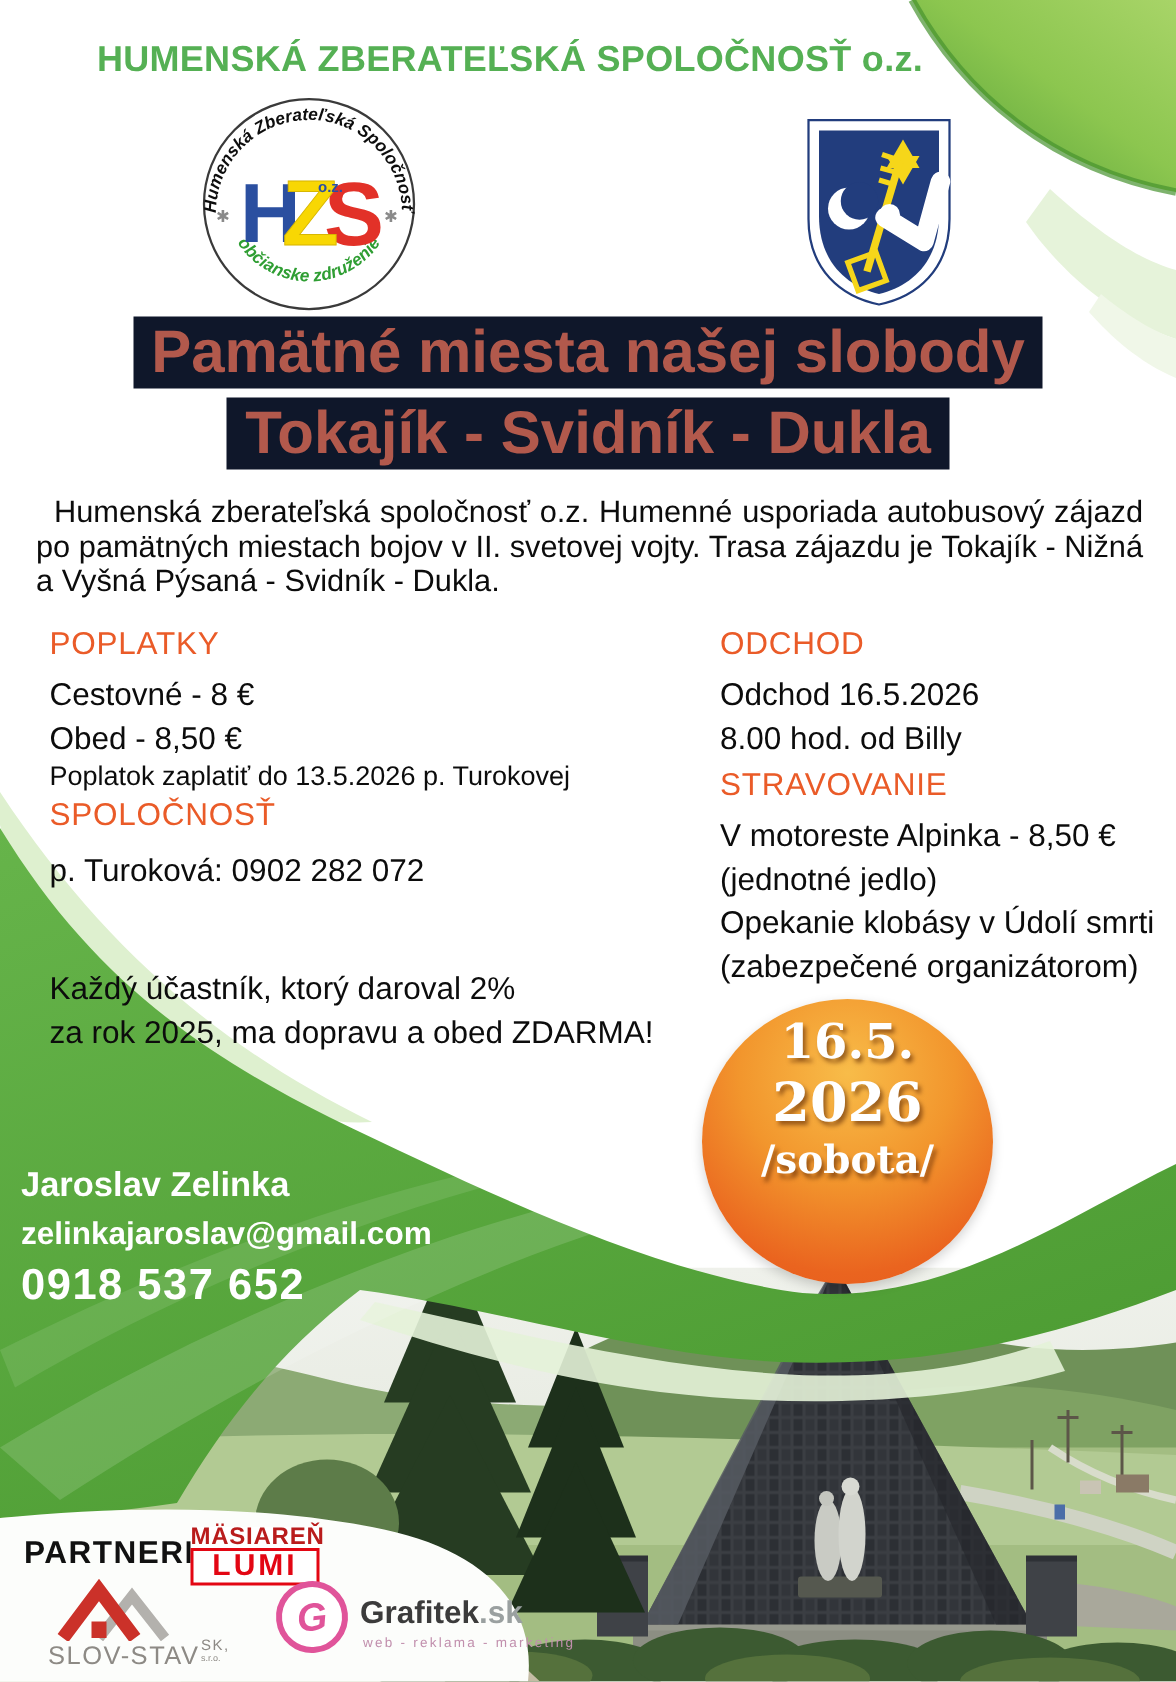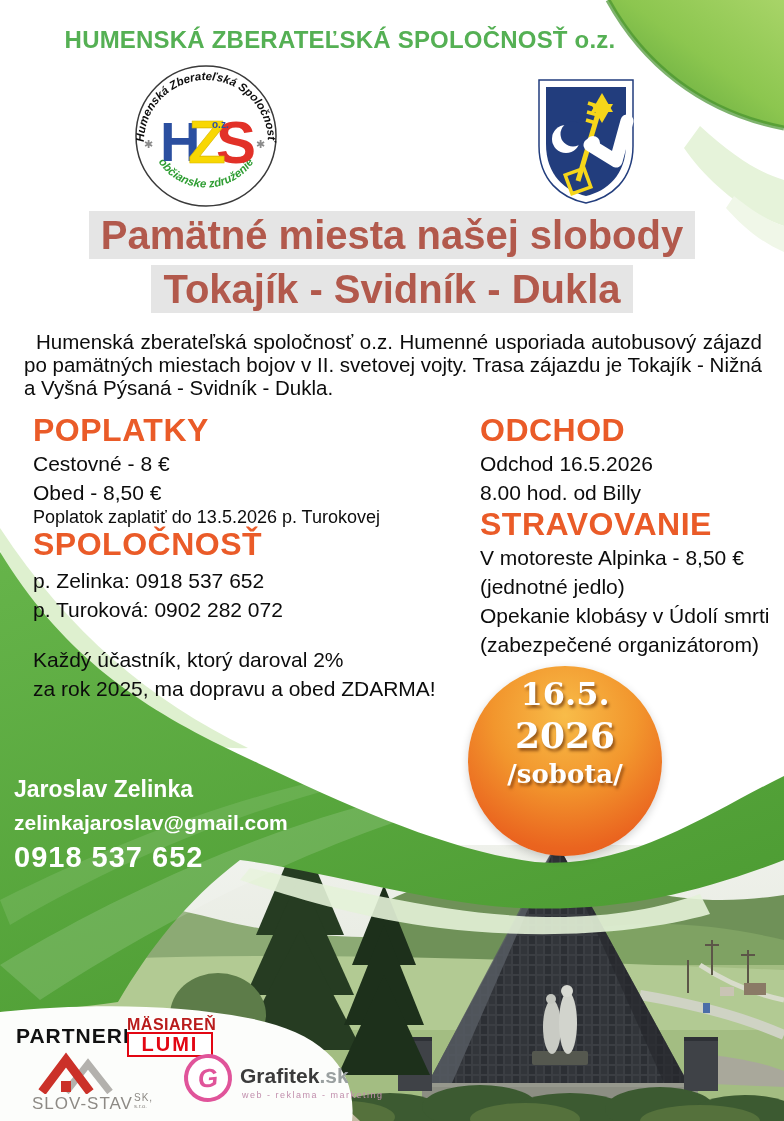--- a/index.html
+++ b/index.html
@@ -2,25 +2,25 @@
 <html><head>
 <meta charset="utf-8">
 <style>
   html,body{margin:0;padding:0;}
   body{width:784px;height:1121px;position:relative;overflow:hidden;background:#ffffff;
        font-family:"Liberation Sans",sans-serif;color:#0c0c0c;}
   .abs{position:absolute;}
   .org-title{left:0;top:26px;width:680px;text-align:center;font-size:24px;font-weight:bold;
              color:#55b054;letter-spacing:.2px;}
   .title-wrap{left:0;width:784px;text-align:center;}
-  .title-line{display:inline-block;background:#e5e5e5;color:#B2594C;font-weight:bold;
+  .title-line{display:inline-block;background:#0f172a;color:#B2594C;font-weight:bold;
               font-size:40px;line-height:48px;padding:0 12px;}
   .intro{left:24px;top:330px;width:738px;font-size:20.5px;line-height:23px;
          text-align:justify;text-indent:12px;}
-  .orange-h{font-size:32px;font-weight:bold;color:#EA5B28;letter-spacing:.5px;line-height:32px;}
+  .orange-h{font-size:21px;font-weight:normal;color:#EA5B28;letter-spacing:.5px;line-height:32px;}
   .sec-line{font-size:21px;line-height:29px;color:#0c0c0c;}
   .sec-note{font-size:18px;color:#0c0c0c;}
   .date-badge{left:468px;top:666px;width:194px;height:190px;border-radius:50%;
     background:radial-gradient(circle at 50% 26%,#f8bc49 0%,#f2962d 42%,#ea641f 78%,#e55a1c 100%);
     text-align:center;color:#fff;font-family:"DejaVu Serif",serif;font-weight:bold;
     text-shadow:2px 3px 3px rgba(80,30,0,.55);box-shadow:0 3px 8px rgba(0,0,0,.18);}
   .db-day{margin-top:7px;font-size:32px;line-height:42px;}
   .db-year{font-size:36px;line-height:40px;}
   .db-wd{font-size:26px;line-height:30px;margin-top:4px;}
   .contact{left:14px;top:770px;width:360px;}
@@ -210,21 +210,20 @@
 
 <div class="abs orange-h" style="left:33px;top:414px;">POPLATKY</div>
 <div class="abs" style="left:33px;top:449px;">
   <div class="sec-line">Cestovné - 8 €</div>
   <div class="sec-line">Obed - 8,50 €</div>
   <div class="sec-note">Poplatok zaplatiť do 13.5.2026 p. Turokovej</div>
 </div>
 
 <div class="abs orange-h" style="left:33px;top:528px;">SPOLOČNOSŤ</div>
 <div class="abs" style="left:33px;top:566px;">
-  <div class="sec-line">p. Zelinka: 0918 537 652</div>
   <div class="sec-line">p. Turoková: 0902 282 072</div>
 </div>
 
 <div class="abs" style="left:33px;top:645px;">
   <div class="sec-line">Každý účastník, ktorý daroval 2%</div>
   <div class="sec-line">za rok 2025, ma dopravu a obed ZDARMA!</div>
 </div>
 
 <div class="abs orange-h" style="left:480px;top:414px;">ODCHOD</div>
 <div class="abs" style="left:480px;top:449px;">

